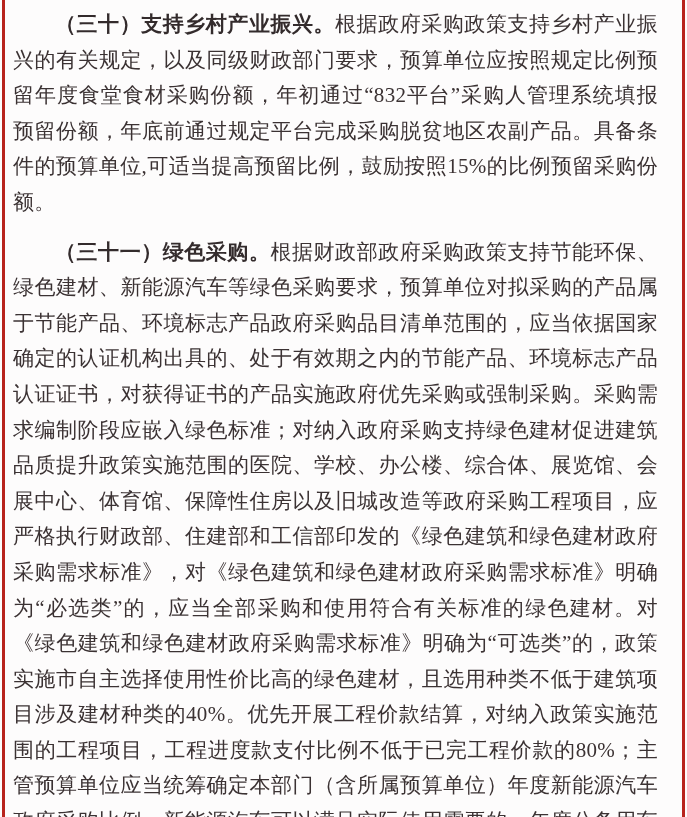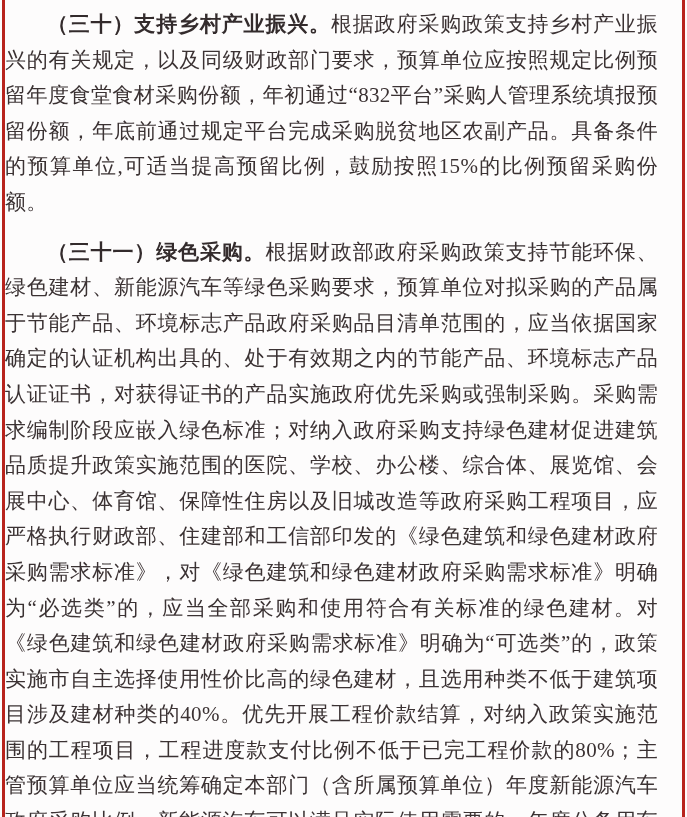--- a/index.html
+++ b/index.html
@@ -24,21 +24,21 @@
   }
   .border-left  { left: 2px; }
   .border-right { right: 2px; }
   .content {
     position: absolute;
     left: 5px;
     right: 5px;
     top: 0;
     bottom: 0;
     box-sizing: border-box;
-    padding: 6px 24px 8px 0;
+    padding: 6px 24px 8px 8px;
   }
   p.para {
     margin: 0 0 13px 0;
     font-size: 21px;
     line-height: 35.6px;
     text-align: justify;
     text-justify: inter-ideograph;
     text-indent: 2em;
     letter-spacing: 0.3px;
   }

